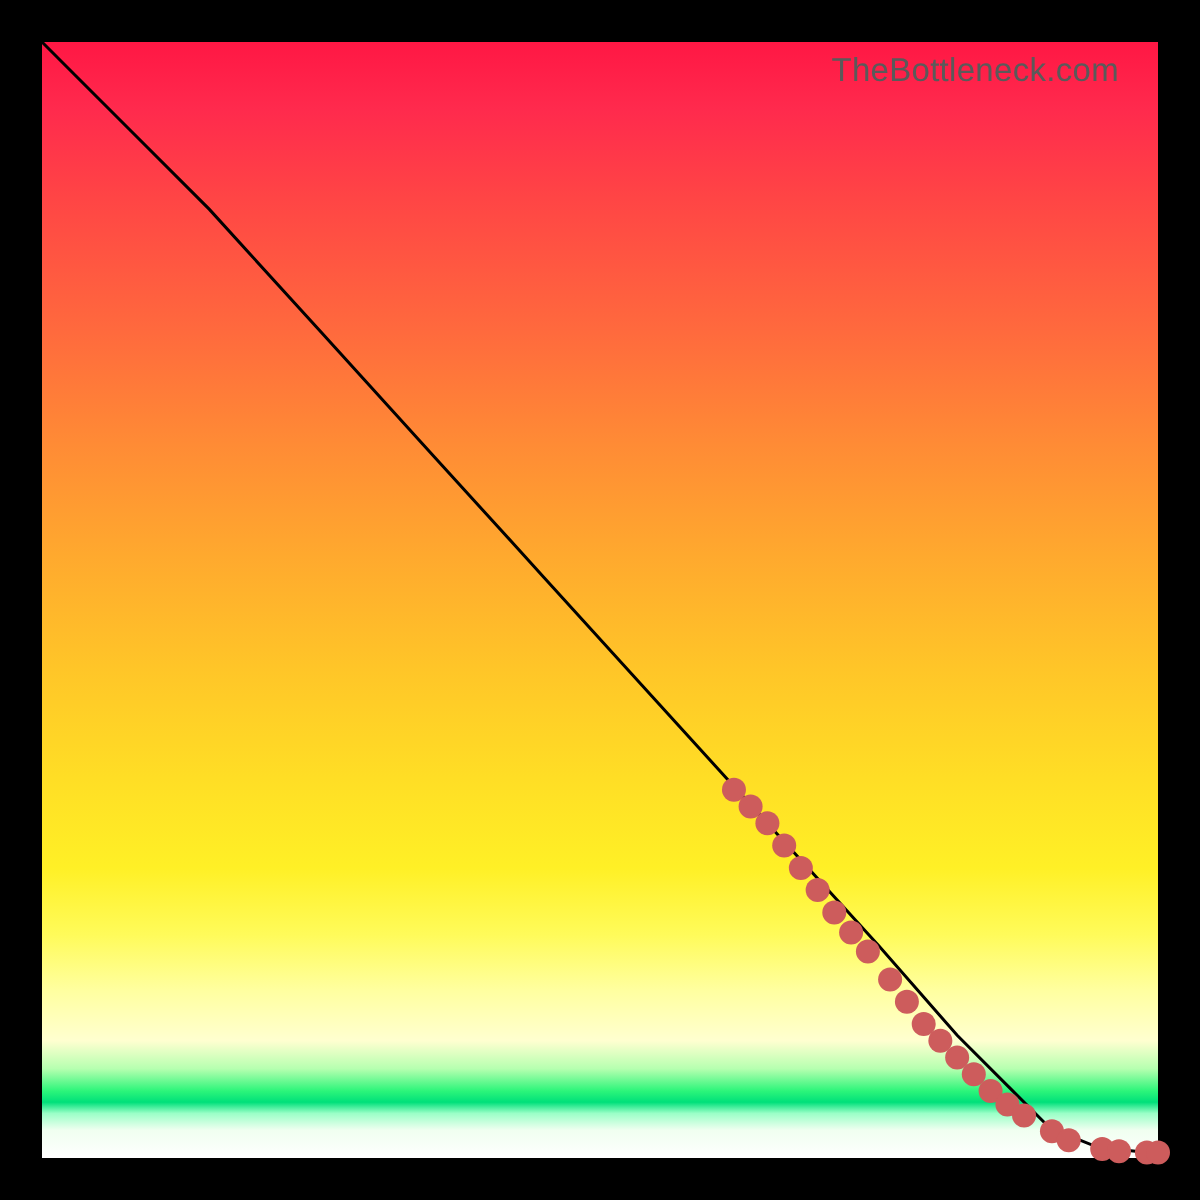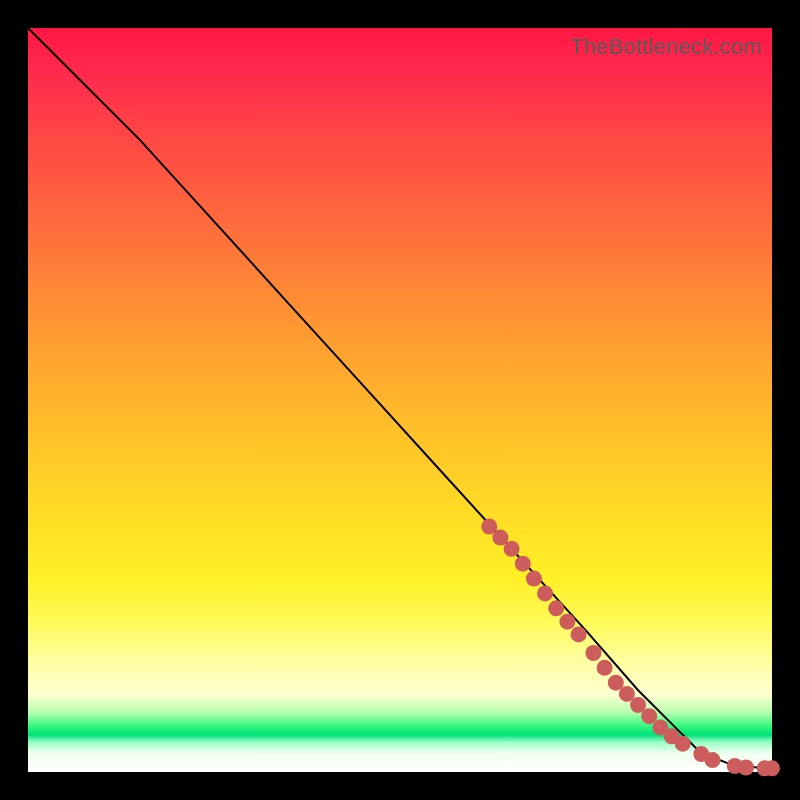--- a/index.html
+++ b/index.html
@@ -42,21 +42,21 @@
       #2cf57a 94%,
       #00e07a 95%,
       #9affc7 96%,
       #f0fff0 97.5%,
       #ffffff 100%
     );
   }
   .watermark {
     position: absolute;
     top: 6px;
-    right: 10px;
+    right: 26px;
     color: #5a5a5a;
     font-size: 22px;
     font-weight: 500;
     letter-spacing: 0.2px;
     user-select: none;
   }
   svg.curve {
     position: absolute;
     left: 0;
     top: 0;

